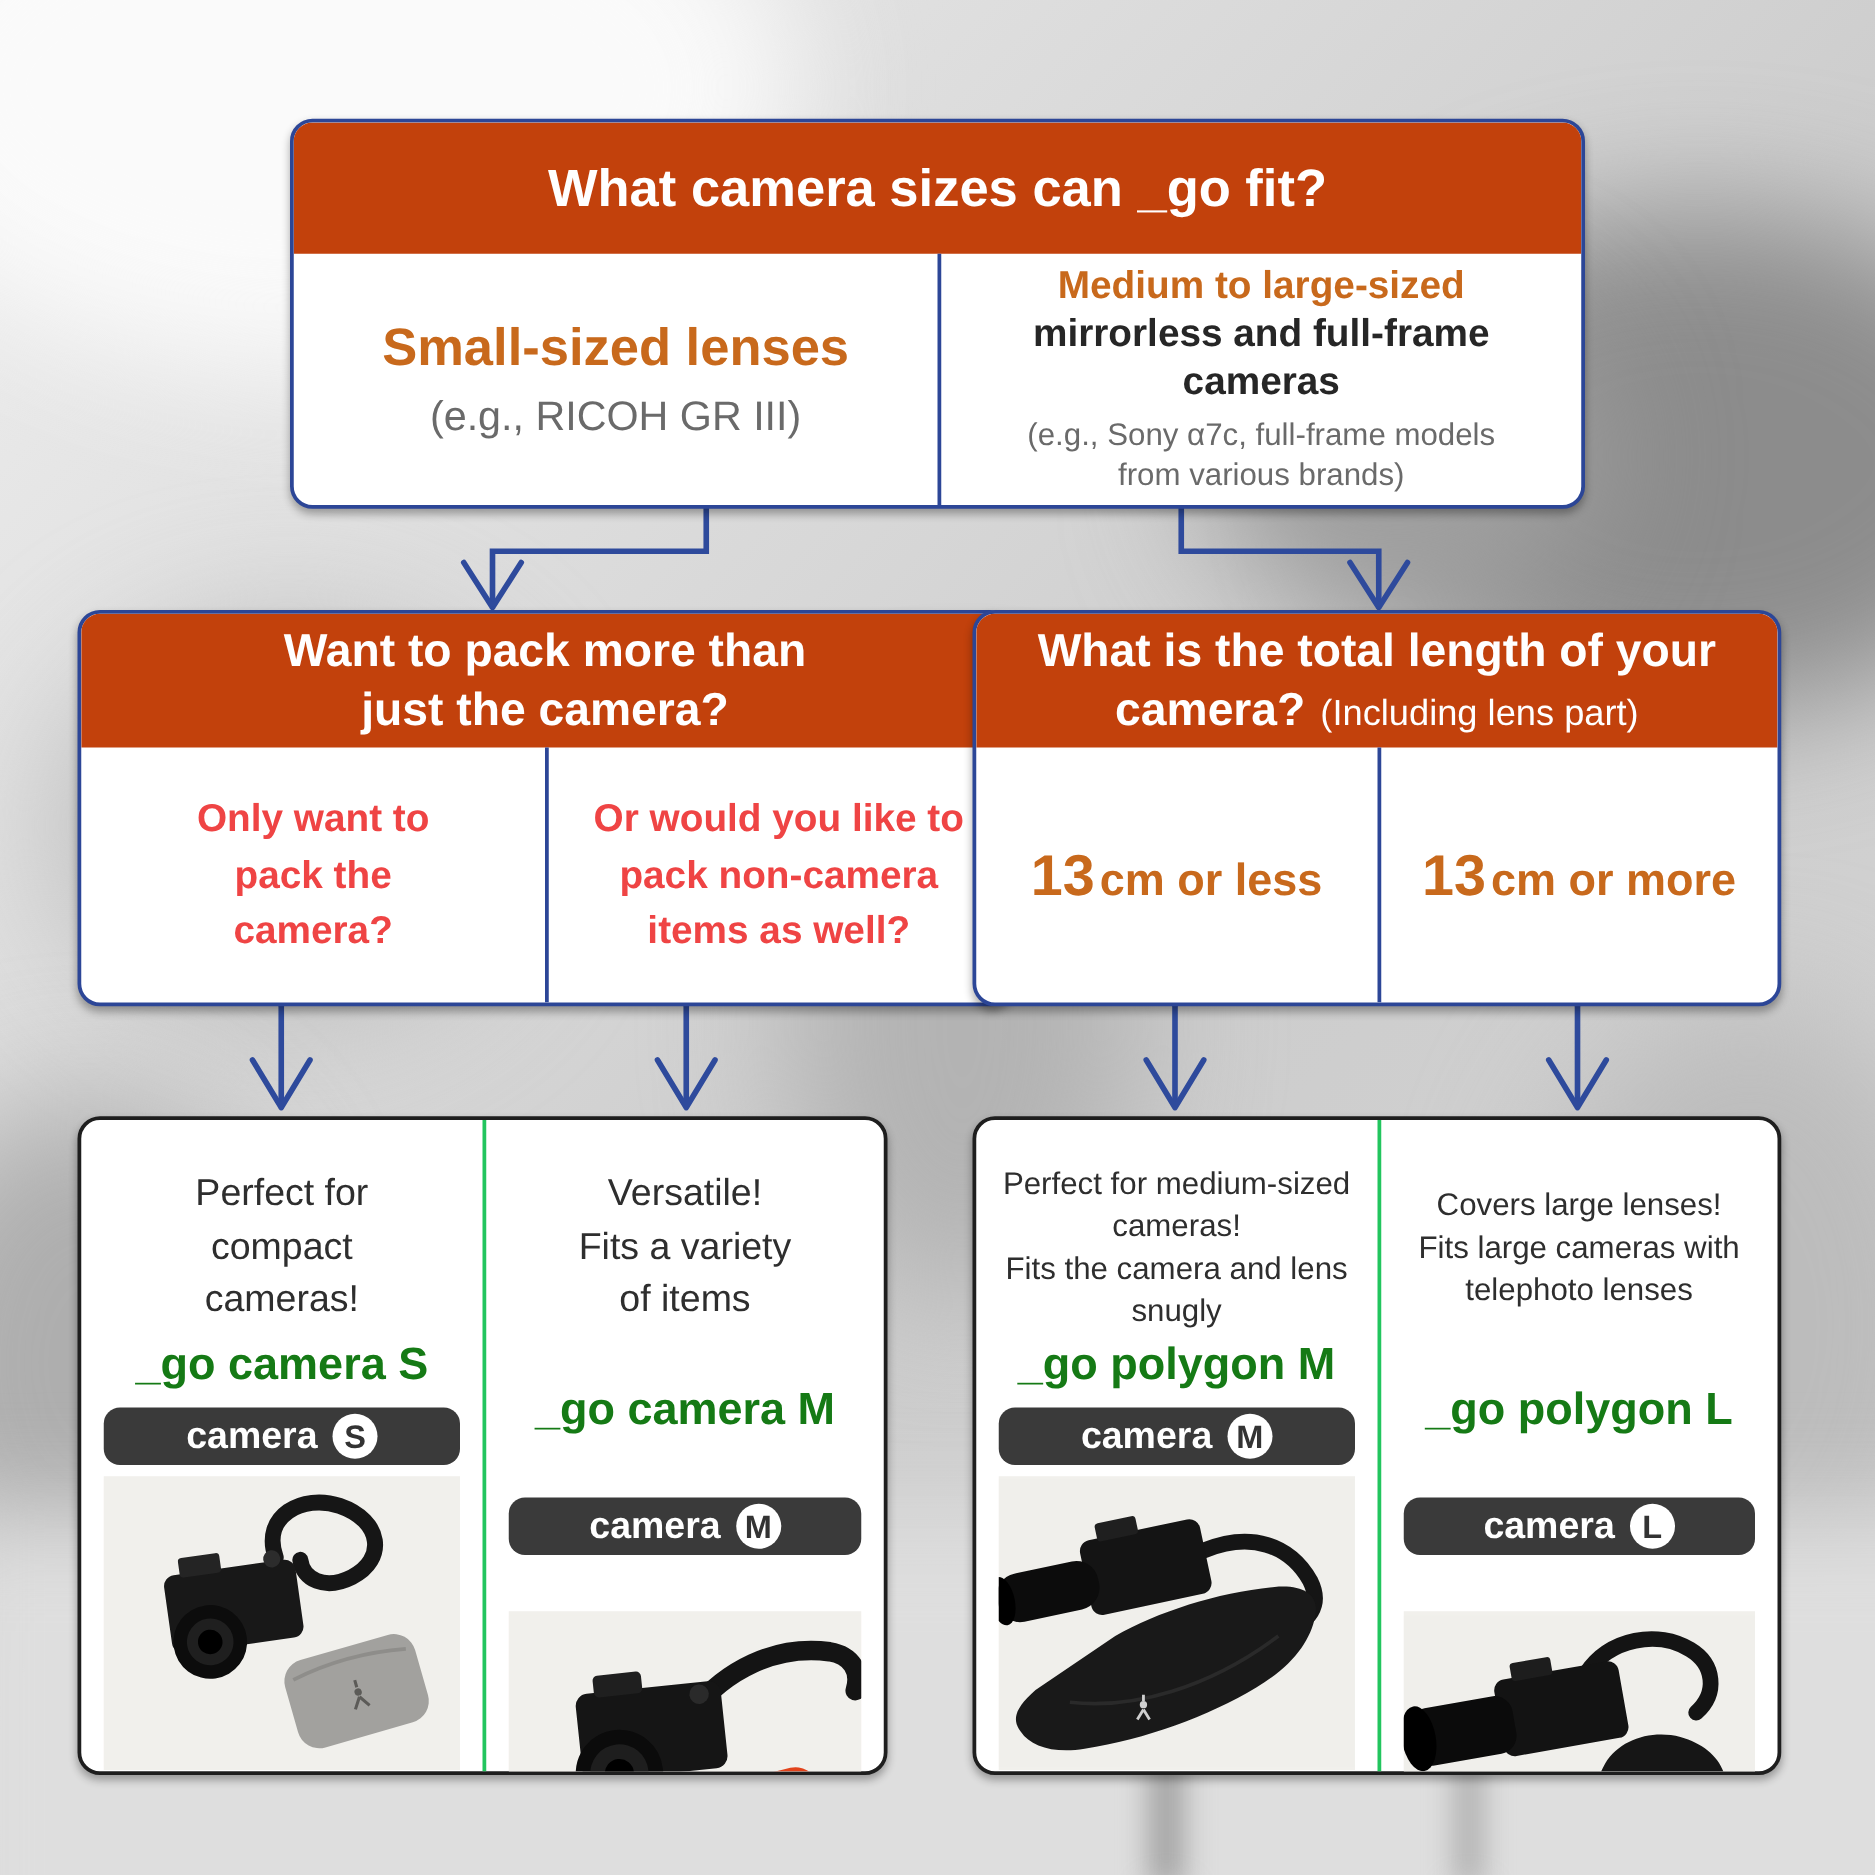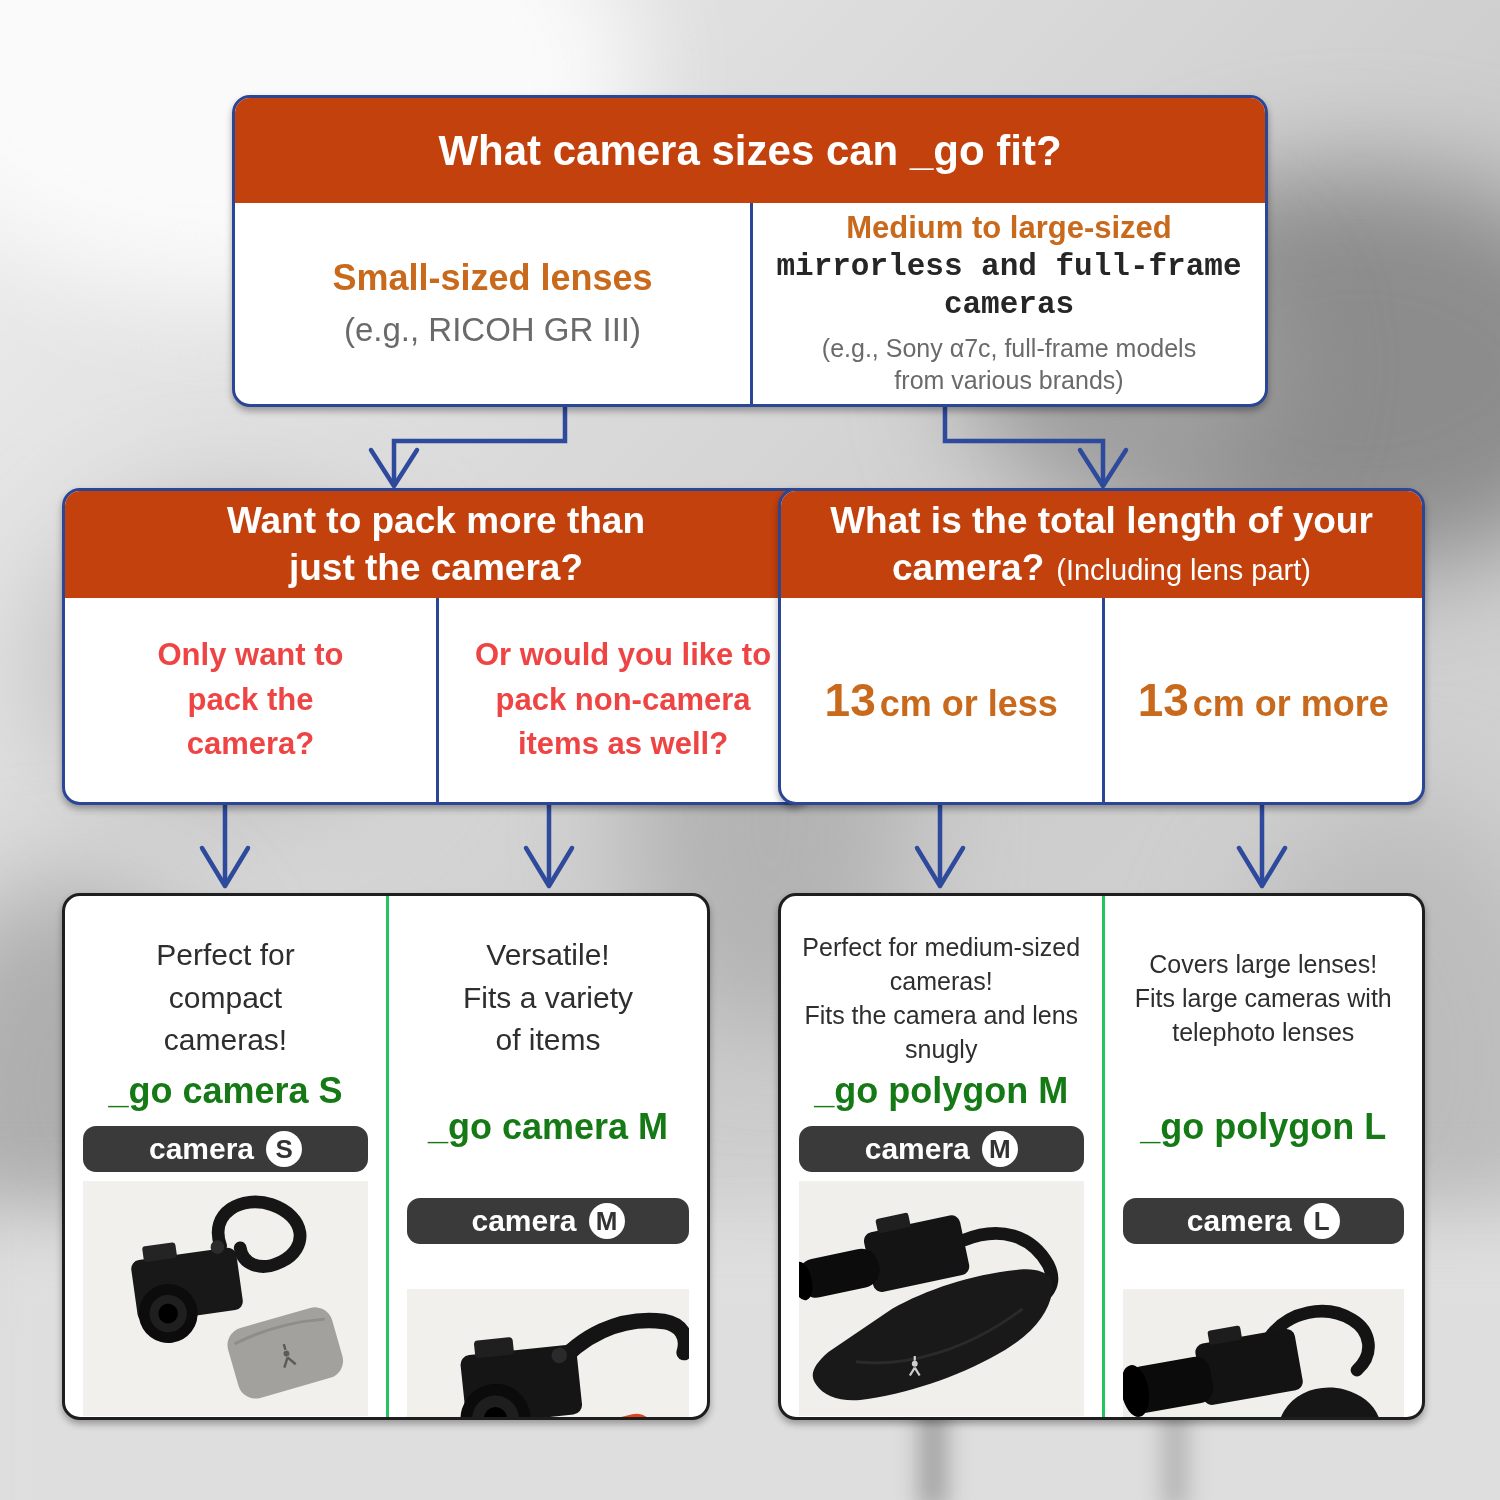--- a/index.html
+++ b/index.html
@@ -37,23 +37,23 @@
   .cell{display:flex;flex-direction:column;align-items:center;justify-content:center;
         text-align:center;min-width:0;}
   .cells > .cell + .cell{border-left:3px solid #2c4697;}
   .box.dark .cells > .cell + .cell{border-left:3px solid #22c55e;gap:36px;}
   .preline{white-space:pre-line;}
 
   
   .top-box{left:232px;top:95px;width:1036px;height:312px;}
   .top-box header{height:105px;font-size:42px;}
   .top-box .cells{height:calc(100% - 105px);}
-  .opt-heading{color:#c8691c;font-weight:bold;font-size:36px;line-height:1.15;}
+  .opt-heading{color:#c8691c;font-weight:bold;font-size:42px;line-height:1.15;}
   .opt-heading.sm{font-size:31px;}
-  .opt-sub{color:#262626;font-weight:bold;font-size:31px;line-height:1.22;margin-top:2px;font-family:Liberation Mono, monospace;}
+  .opt-sub{color:#262626;font-weight:bold;font-size:31px;line-height:1.22;margin-top:2px;}
   .opt-example{color:#6a6a6a;font-size:33px;margin-top:10px;line-height:1.25;}
   .opt-example.sm{font-size:25px;margin-top:8px;line-height:1.3;}
 
   
   .l2{top:488px;width:748px;height:317px;}
   .l2.leftbox{left:62px;}
   .l2.rightbox{left:778px;width:647px;}
   .l2 header{height:107px;font-size:37px;line-height:1.26;}
   .l2 .cells{height:calc(100% - 107px);}
   .l2 .option{font-size:31px;font-weight:bold;color:#ef4444;line-height:1.45;}

